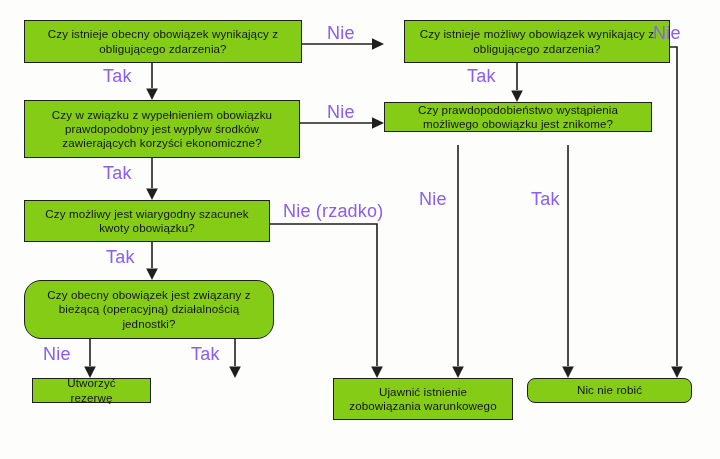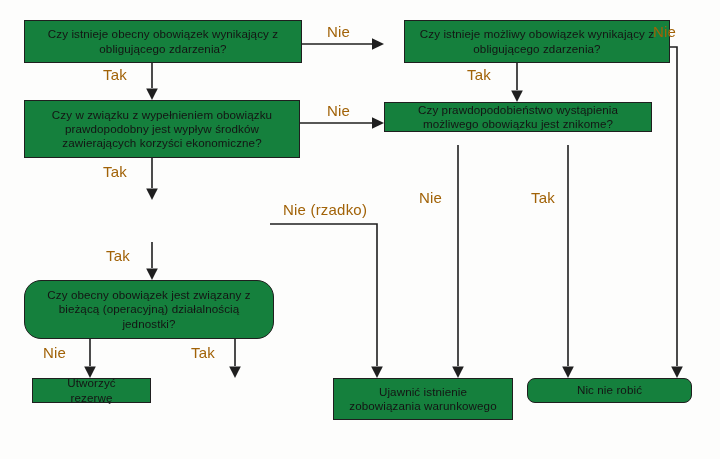--- a/index.html
+++ b/index.html
@@ -18,36 +18,36 @@
   }
   #edges-svg {
     position: absolute;
     left: 0; top: 0;
     width: 720px; height: 459px;
   }
   .node {
     position: absolute;
     box-sizing: border-box;
     border: 1.6px solid #1f1f1f;
-    background: #15803d;
+    background: #84cc16;
     display: flex;
     align-items: center;
     justify-content: center;
     text-align: center;
     font-size: 11.6px;
     line-height: 1.22;
     padding: 1px 12px;
     color: #141414;
     letter-spacing: 0.1px;
   }
   .edge-label {
     position: absolute;
-    font-size: 15px;
+    font-size: 18px;
     font-weight: 400;
-    color: #a16207;
+    color: #8b5cf6;
     white-space: nowrap;
     letter-spacing: 0.2px;
   }
   
   #node-q1 { left: 24px;  top: 20px;  width: 278px; height: 43px; }
   #node-q2 { left: 384px; top: 20px;  width: 266px; height: 43px; margin-left: 20px; }
   #node-q3 { left: 24px;  top: 100px; width: 276px; height: 58px; }
   #node-q4 { left: 384px; top: 102px; width: 268px; height: 30px; }
   #node-q5 { left: 24px;  top: 200px; width: 246px; height: 42px; }
   #node-q6 { left: 24px;  top: 280px; width: 250px; height: 59px; border-radius: 17px; }
@@ -114,20 +114,21 @@
       <polygon points="458,378 452.2,366.5 463.8,366.5"></polygon>
       <polygon points="568,378 562.2,366.5 573.8,366.5"></polygon>
       <polygon points="677,378 671.2,366.5 682.8,366.5"></polygon>
     </g>
   </svg>
 
   <div class="node" id="node-q1">Czy istnieje obecny obowiązek wynikający z obligującego zdarzenia?</div>
   <div class="node" id="node-q2">Czy istnieje możliwy obowiązek wynikający z obligującego zdarzenia?</div>
   <div class="node" id="node-q3">Czy w związku z wypełnieniem obowiązku prawdopodobny jest wypływ środków zawierających korzyści ekonomiczne?</div>
   <div class="node" id="node-q4">Czy prawdopodobieństwo wystąpienia możliwego obowiązku jest znikome?</div>
+  <div class="node" id="node-q5">Czy możliwy jest wiarygodny szacunek kwoty obowiązku?</div>
   <div class="node" id="node-q6">Czy obecny obowiązek jest związany z bieżącą (operacyjną) działalnością jednostki?</div>
 
   <div class="node" id="node-a1">Utworzyć rezerwę</div>
   <div class="node" id="node-a3">Ujawnić istnienie zobowiązania warunkowego</div>
   <div class="node" id="node-a4">Nic nie robić</div>
 
   <span class="edge-label" id="label-e0">Nie</span>
   <span class="edge-label" id="label-e1">Tak</span>
   <span class="edge-label" id="label-e2">Tak</span>
   <span class="edge-label" id="label-e3">Nie</span>

